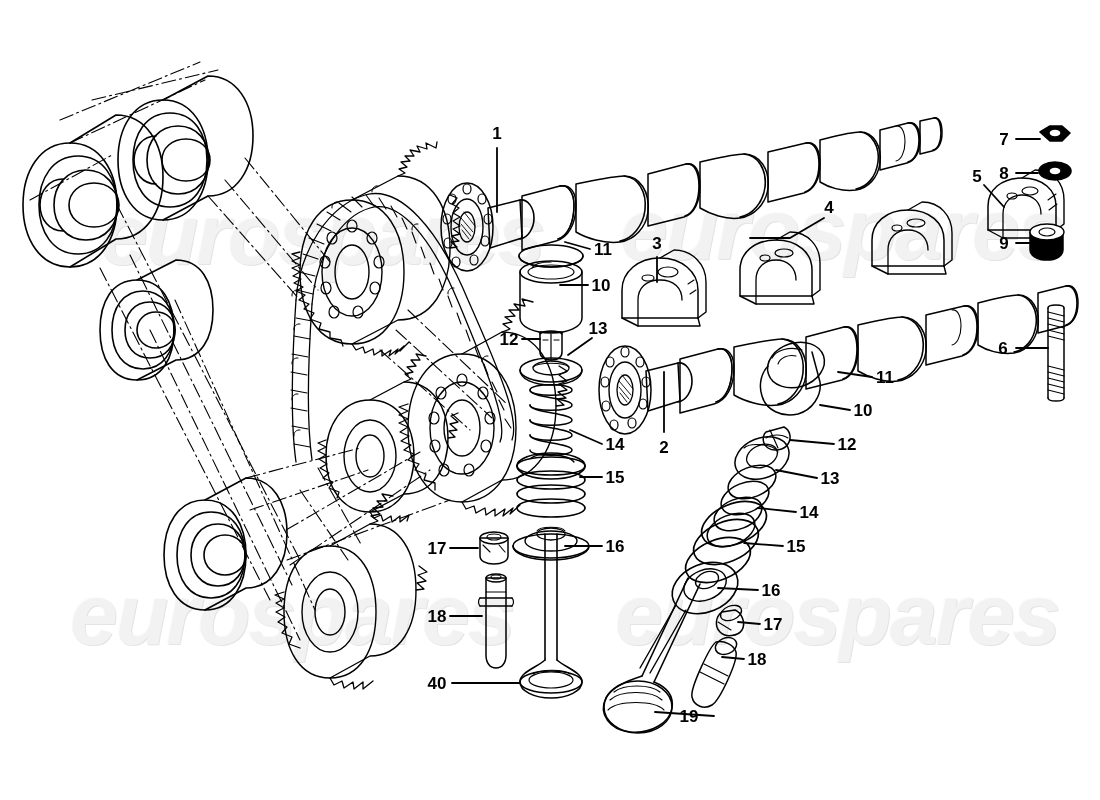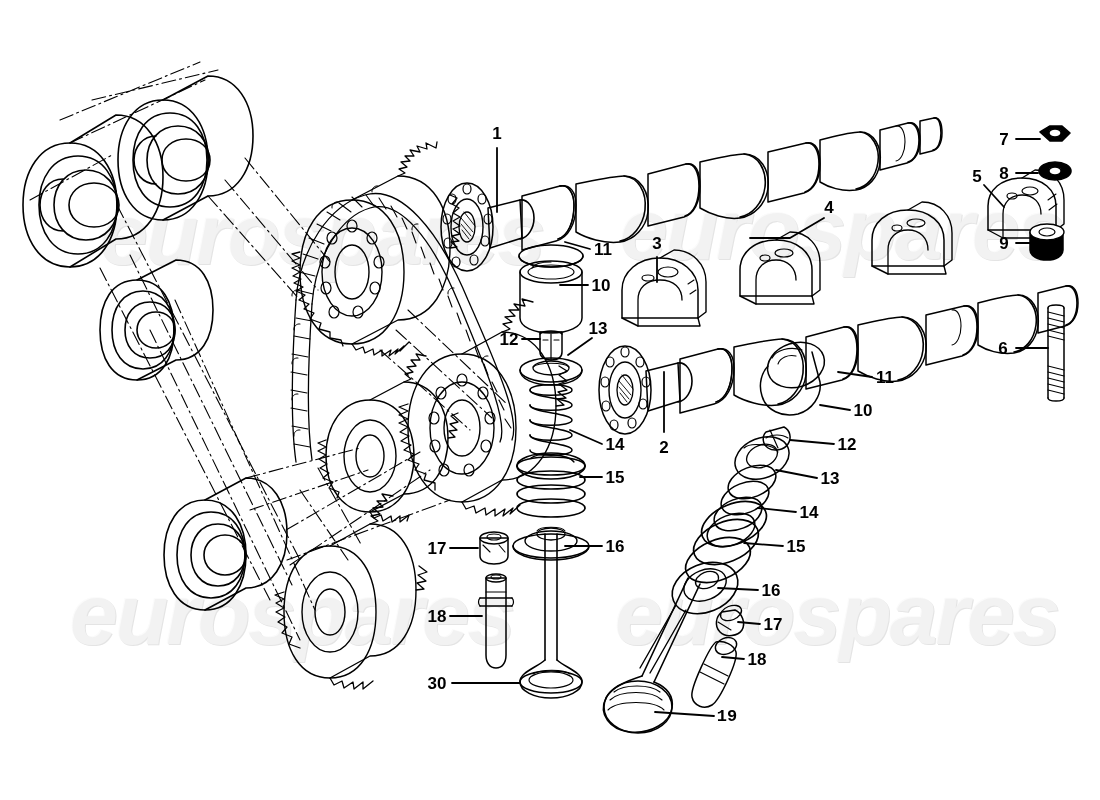--- a/index.html
+++ b/index.html
@@ -612,26 +612,26 @@
       <div class="callout" style="left: 1004px; top: 243px;">9</div>
       <div class="callout" style="left: 601px; top: 285px;">10</div>
       <div class="callout" style="left: 603px; top: 249px;">11</div>
       <div class="callout" style="left: 509px; top: 339px;">12</div>
       <div class="callout" style="left: 598px; top: 328px;">13</div>
       <div class="callout" style="left: 615px; top: 444px;">14</div>
       <div class="callout" style="left: 615px; top: 477px;">15</div>
       <div class="callout" style="left: 615px; top: 546px;">16</div>
       <div class="callout" style="left: 437px; top: 548px;">17</div>
       <div class="callout" style="left: 437px; top: 616px;">18</div>
-      <div class="callout" style="left: 437px; top: 683px;">30</div>
+      <div class="callout" style="left: 437px; top: 683px;">40</div>
       <div class="callout" style="left: 863px; top: 410px;">10</div>
       <div class="callout" style="left: 885px; top: 377px;">11</div>
       <div class="callout" style="left: 847px; top: 444px;">12</div>
       <div class="callout" style="left: 830px; top: 478px;">13</div>
       <div class="callout" style="left: 809px; top: 512px;">14</div>
       <div class="callout" style="left: 796px; top: 546px;">15</div>
       <div class="callout" style="left: 771px; top: 590px;">16</div>
       <div class="callout" style="left: 773px; top: 624px;">17</div>
       <div class="callout" style="left: 757px; top: 659px;">18</div>
-      <div class="callout" style="left: 727px; top: 716px; font-family: Liberation Mono, monospace;">19</div>
+      <div class="callout" style="left: 689px; top: 716px;">19</div>
     </div>
 
 </div>
 
 </body></html>

